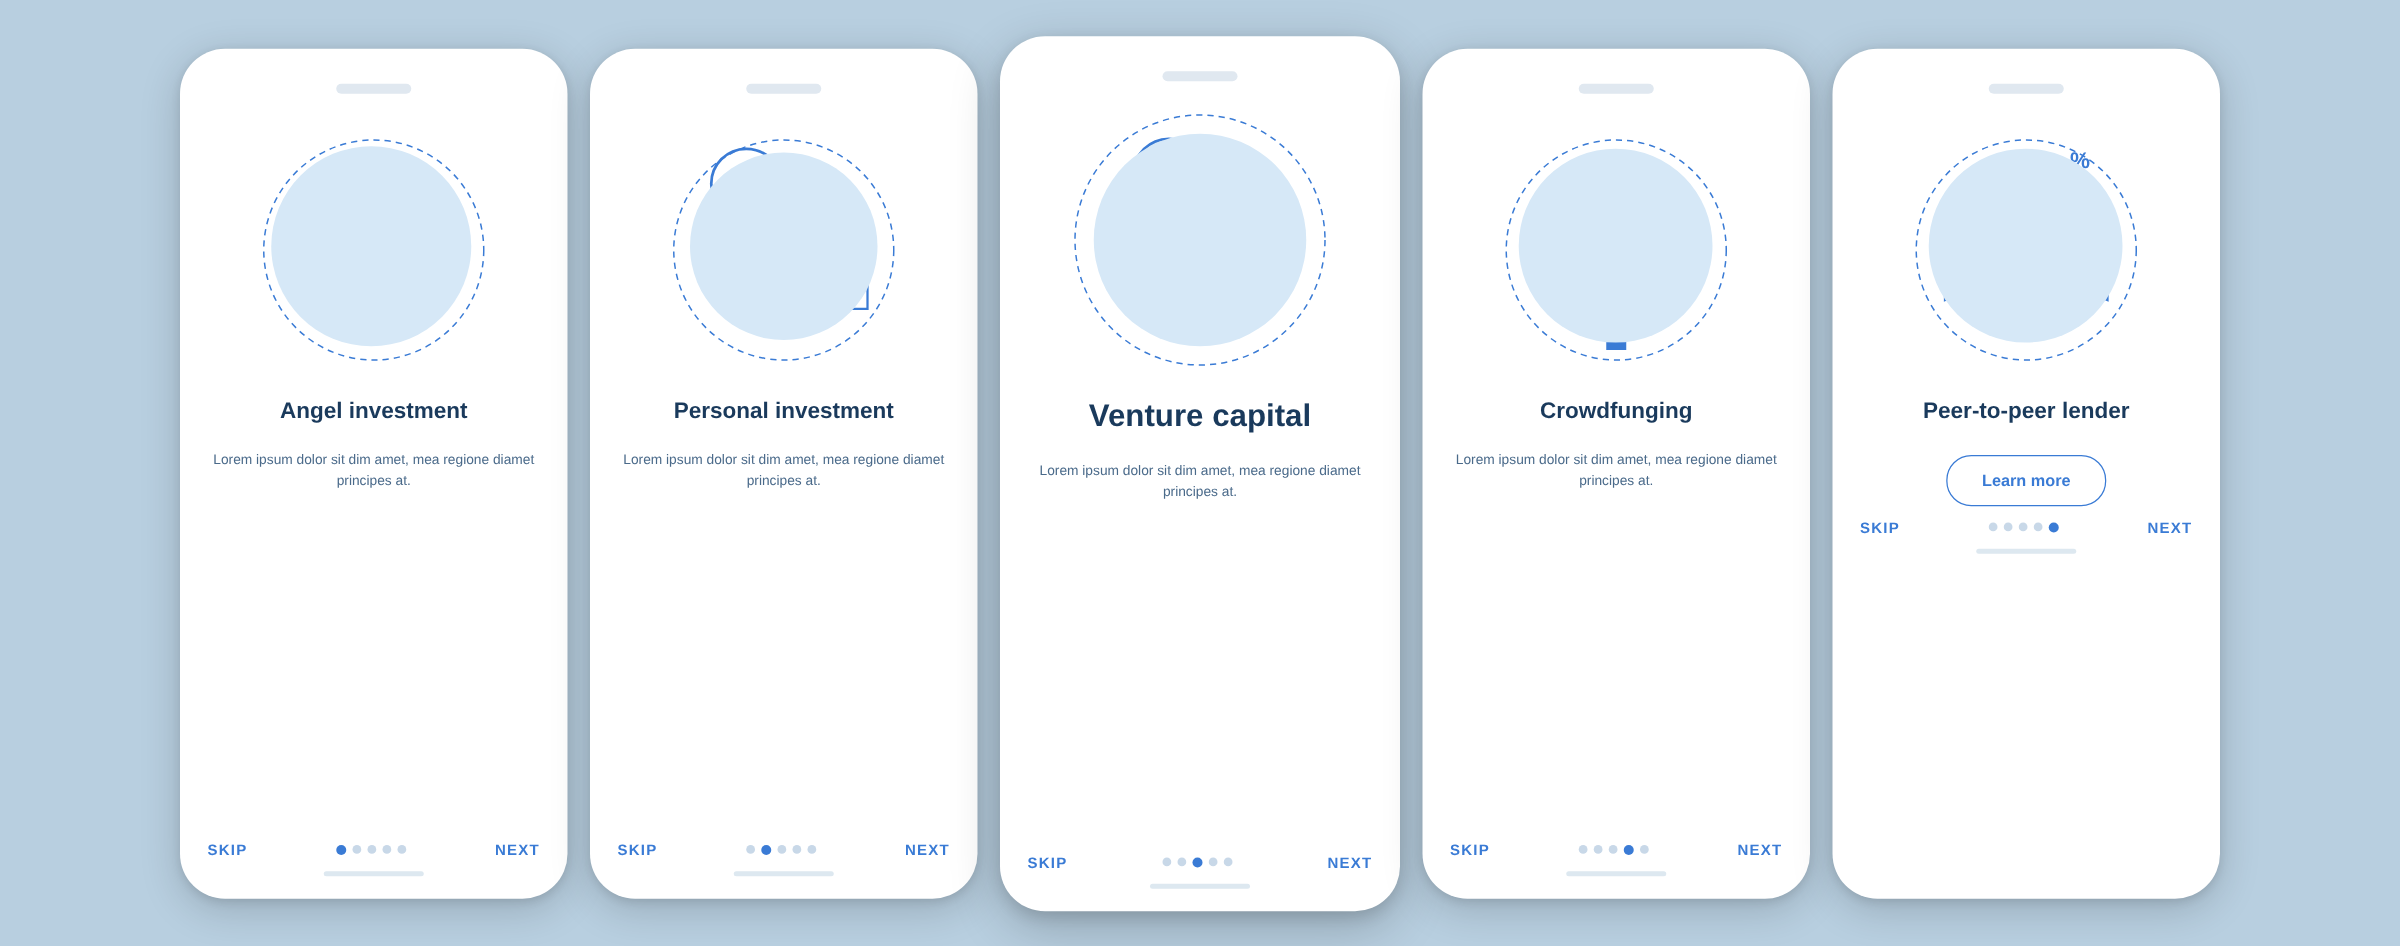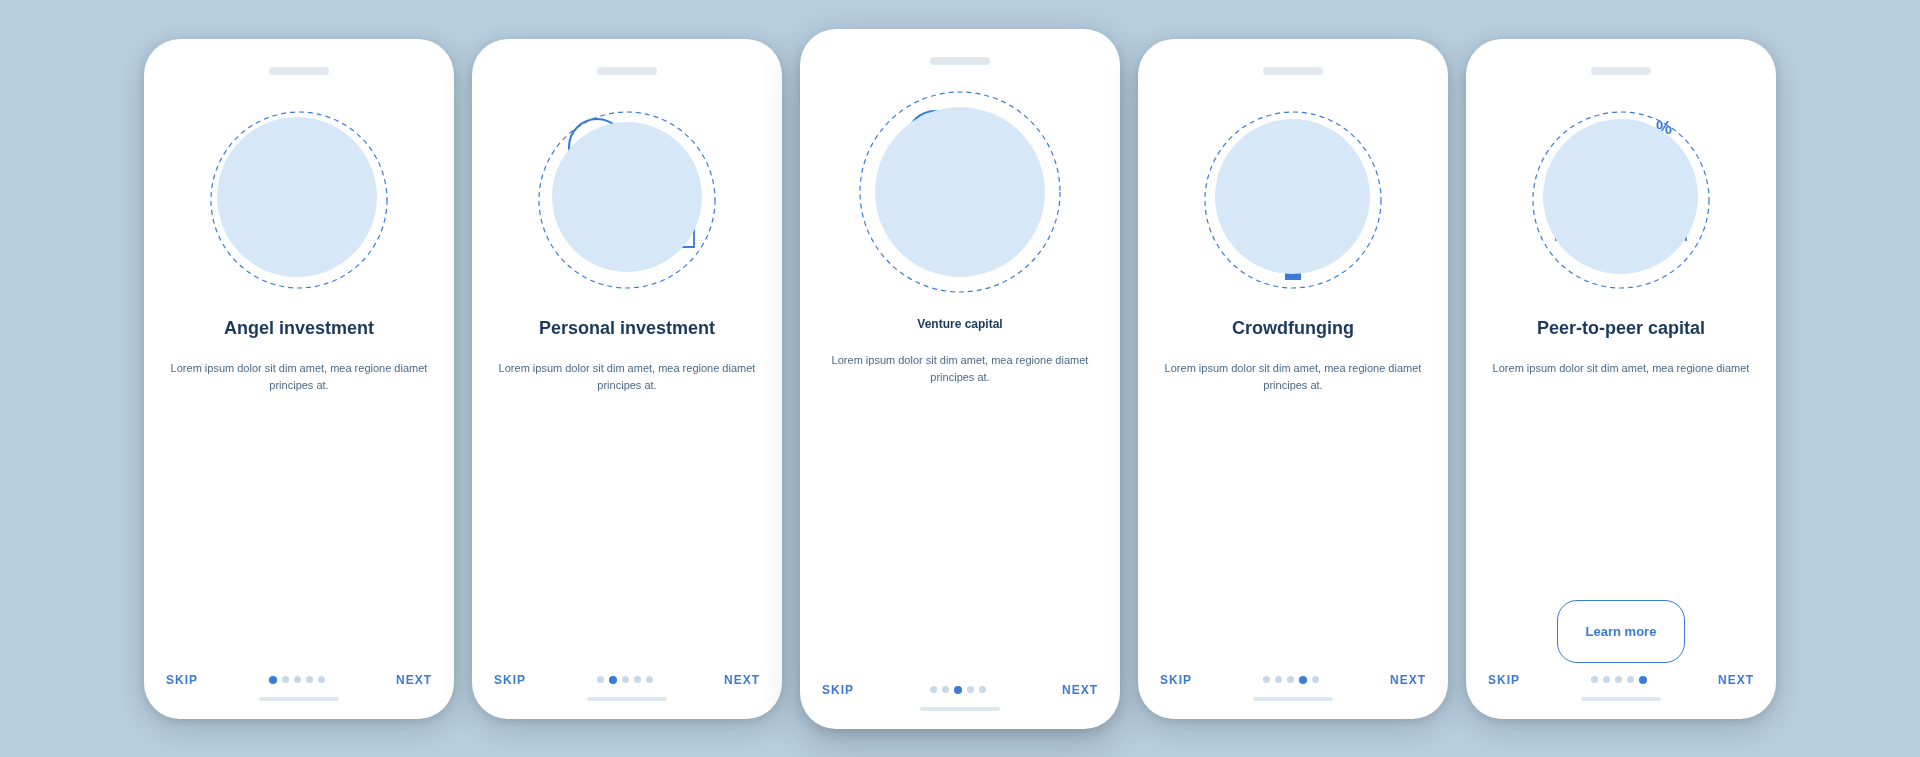--- a/index.html
+++ b/index.html
@@ -122,25 +122,25 @@
       height: 4px;
       background: #dde8f0;
       border-radius: 2px;
       margin-top: 10px;
       flex-shrink: 0;
     }
 
     .learn-more-btn {
       border: 1.5px solid #3a7bd5;
       border-radius: 20px;
-      padding: 23px 28px;
+      padding: 12px 28px;
       font-size: 13px;
       font-weight: 600;
       color: #3a7bd5;
-      margin-top: 24px;
+      margin-top: 4px;
       cursor: pointer;
       background: transparent;
       flex-shrink: 0;
     }
 
     
     .illustration-svg {
       width: 210px;
       height: 210px;
     }
@@ -287,21 +287,21 @@
 
         <path d="M75,130 Q65,148 85,148 Q95,148 85,130" fill="none" stroke="#3a7bd5" stroke-width="2"></path>
 
         <path d="M155,130 Q145,148 165,148 Q175,148 165,130" fill="none" stroke="#3a7bd5" stroke-width="2"></path>
 
         <line x1="100" y1="165" x2="130" y2="165" stroke="#3a7bd5" stroke-width="2.5"></line>
 
         <circle cx="115" cy="115" r="100" fill="none" stroke="#3a7bd5" stroke-width="1.2" stroke-dasharray="5,4"></circle>
       </svg>
     </div>
-    <div class="phone-title" style="font-size:12px;text-align:center;">Venture
+    <div class="phone-title" style="font-size:25px;text-align:center;">Venture
 capital</div>
     <div class="phone-text">Lorem ipsum dolor sit dim amet, mea regione diamet principes at.</div>
     <div class="phone-footer">
       <span class="skip-btn">SKIP</span>
       <div class="dots">
         <div class="dot"></div>
         <div class="dot"></div>
         <div class="dot active"></div>
         <div class="dot"></div>
         <div class="dot"></div>
@@ -386,22 +386,21 @@
 
         <path d="M130,128 L132,115 Q132,110 126,112 L124,128" fill="#d6e8f7" stroke="#3a7bd5" stroke-width="1.5"></path>
         <path d="M122,126 L123,112 Q123,107 117,109 L116,125" fill="#d6e8f7" stroke="#3a7bd5" stroke-width="1.5"></path>
 
         <path d="M100,118 Q105,114 110,118" fill="none" stroke="#3a7bd5" stroke-width="2"></path>
 
         <circle cx="105" cy="108" r="88" fill="none" stroke="#3a7bd5" stroke-width="1.2" stroke-dasharray="5,4"></circle>
       </svg>
     </div>
     <div class="phone-title">Peer-to-peer
-capital</div>
-    <div class="phone-text">Lorem ipsum dolor sit dim amet, mea regione diamet</div>
+lender</div>
     <button class="learn-more-btn">Learn more</button>
     <div class="phone-footer">
       <span class="skip-btn">SKIP</span>
       <div class="dots">
         <div class="dot"></div>
         <div class="dot"></div>
         <div class="dot"></div>
         <div class="dot"></div>
         <div class="dot active"></div>
       </div>

